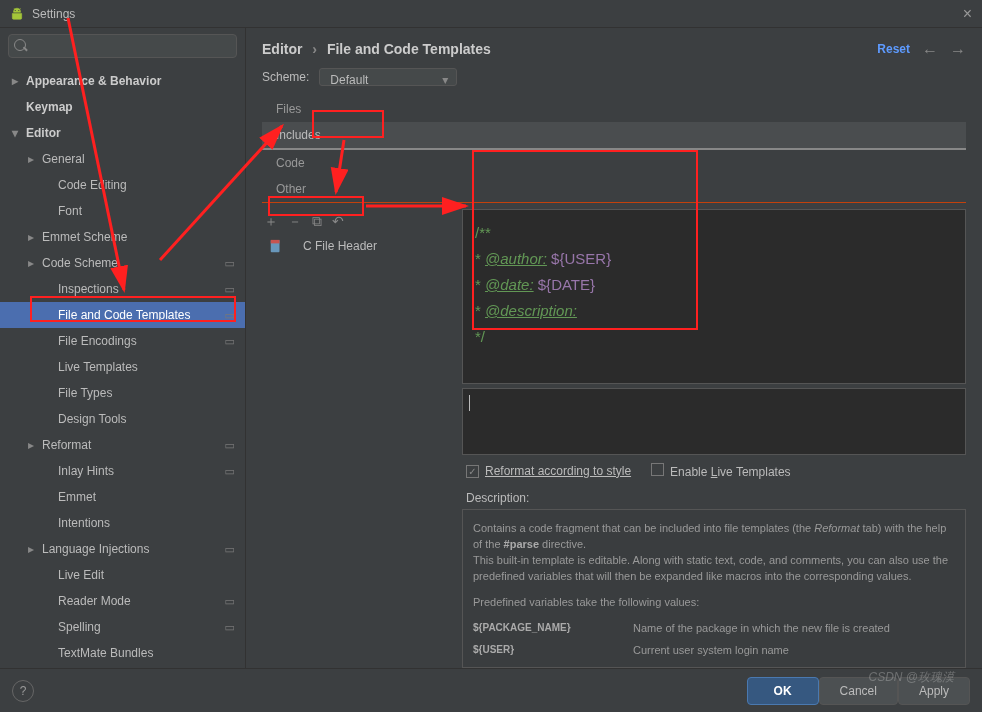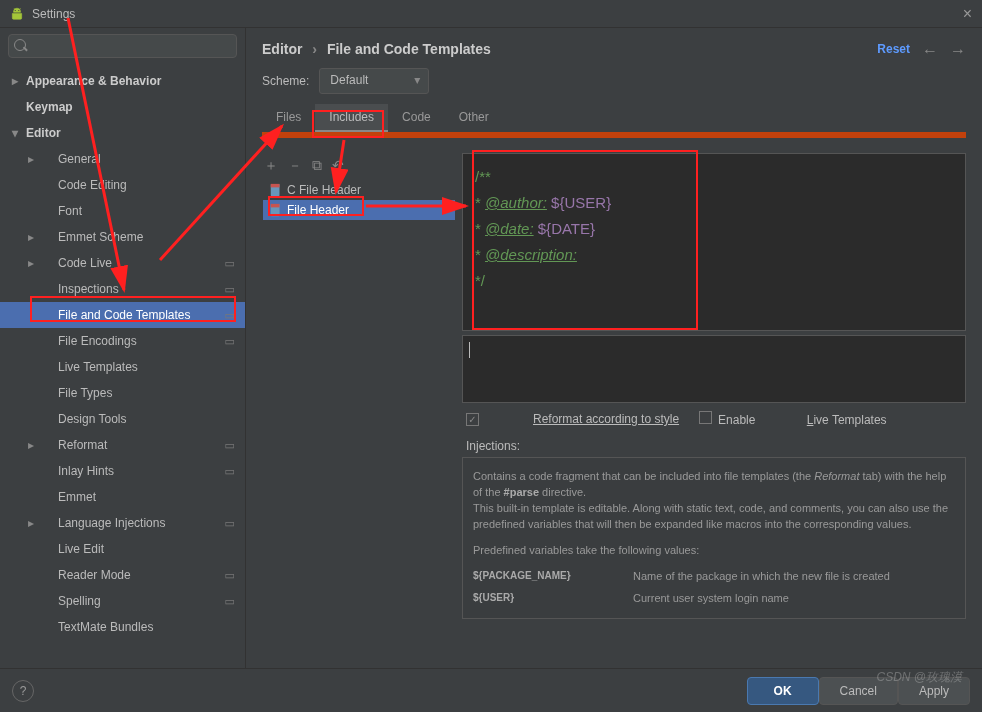--- a/index.html
+++ b/index.html
@@ -13,45 +13,45 @@
 .search-wrap { padding: 6px 8px; }
 .search-input { width: 100%; background: #45494a; border: 1px solid #555; border-radius: 4px; padding: 3px 6px 3px 22px; color: #bbb; font-size: 12px; height: 24px; }
 .search-wrap { position: relative; }
 .search-wrap::before { content: ""; position: absolute; left: 14px; top: 11px; width: 10px; height: 10px; border: 1.5px solid #888; border-radius: 50%; }
 .search-wrap::after { content: ""; position: absolute; left: 23px; top: 20px; width: 5px; height: 1.5px; background: #888; transform: rotate(45deg); }
 .tree { flex: 1; overflow-y: auto; padding: 4px 0; }
 .tree-item { display: flex; align-items: center; padding: 4px 24px; cursor: pointer; line-height: 18px; position: relative; }
 .tree-item.selected { background: #4b6eaf; color: #fff; }
 .tree-item.bold { font-weight: bold; color: #ccc; }
 .indent-0 { padding-left: 12px; }
-.indent-1 { padding-left: 28px; gap: 16px; }
+.indent-1 { padding-left: 28px; }
 .indent-2 { padding-left: 44px; }
 .chevron { width: 12px; display: inline-block; color: #888; margin-right: 2px; }
 .chevron.down::before { content: "▾"; }
 .chevron.right::before { content: "▸"; }
 .gear-badge { position: absolute; right: 10px; color: #777; font-size: 11px; }
 .content { flex: 1; display: flex; flex-direction: column; padding: 12px 16px 0 16px; }
 .breadcrumb-row { display: flex; align-items: center; justify-content: space-between; margin-bottom: 10px; }
 .breadcrumb { font-size: 14px; font-weight: bold; color: #ccc; }
 .bc-sep { margin: 0 6px; color: #888; }
 .top-actions { display: flex; align-items: center; gap: 12px; }
 .reset-link { color: #5e9bff; font-weight: bold; cursor: pointer; }
 .arrow-btn { color: #888; font-size: 16px; cursor: pointer; }
 .scheme-row { display: flex; align-items: center; gap: 10px; margin-bottom: 10px; }
-.scheme-select { background: #45494a; border: 1px solid #555; color: #bbb; padding: 4px 60px 4px 10px; border-radius: 3px; height: 26px; position: relative; }
+.scheme-select { background: #45494a; border: 1px solid #555; color: #bbb; padding: 4px 88px 4px 10px; border-radius: 3px; height: 18px; position: relative; }
 .scheme-select::after { content: "▾"; position: absolute; right: 8px; color: #888; }
-.tabs { display: flex; border-bottom: 6px solid #c2410c; margin-bottom: 15px; }
+.tabs { display: flex; border-bottom: 1px solid #c2410c; margin-bottom: 6px; flex-direction: column; }
 .tab { padding: 6px 14px; cursor: pointer; color: #999; }
 .tab.active { color: #bbb; border-bottom: 2px solid #888; background: #4a4d4f; }
 .split-panel { display: flex; gap: 6px; flex: 1; min-height: 0; }
 .left-panel { width: 194px; display: flex; flex-direction: column; }
 .toolbar-icons { display: flex; gap: 10px; padding: 4px 2px; color: #888; }
 .tool-icon { cursor: pointer; font-size: 14px; }
 .template-list { background: #3c3f41; flex: 1; border: 1px solid transparent; }
-.template-item { display: flex; align-items: flex-start; gap: 4px; padding: 3px 6px; cursor: pointer; }
+.template-item { display: flex; align-items: flex-start; gap: 20px; padding: 3px 6px; cursor: pointer; }
 .template-item.selected { background: #4b6eaf; color: #fff; }
 .file-icon { width: 14px; height: 14px; display: inline-block; }
 .right-panel { flex: 1; display: flex; flex-direction: column; min-height: 0; }
 .code-editor { background: #2b2b2b; border: 1px solid #555; padding: 10px 12px; font-family: "Consolas", monospace; font-size: 15px; line-height: 26px; height: 178px; overflow: hidden; }
 .c-green { color: #629755; }
 .c-tag { color: #629755; font-style: italic; text-decoration: underline; }
 .c-var { color: #9876aa; }
 .preview-area { background: #2b2b2b; border: 1px solid #555; margin-top: 4px; height: 68px; padding: 4px; }
 .caret-line { width: 1px; height: 16px; background: #bbb; margin: 2px; }
 .check-row { display: flex; gap: 20px; padding: 8px 4px; align-items: center; }
@@ -63,24 +63,24 @@
 .desc-box b { font-weight: bold; color: #aaa; }
 .var-table { margin-top: 10px; }
 .var-row { display: flex; }
 .var-name { width: 160px; font-weight: bold; color: #aaa; font-size: 10px; }
 .var-val { flex: 1; }
 .footer { height: 44px; display: flex; align-items: center; justify-content: space-between; padding: 0 12px; border-top: 1px solid #323232; }
 .help-btn { width: 22px; height: 22px; border: 1px solid #666; border-radius: 50%; display: flex; align-items: center; justify-content: center; color: #999; cursor: pointer; }
 .footer-buttons { display: flex; }
 .btn { padding: 6px 20px; border-radius: 4px; border: 1px solid #555; background: #4c5052; color: #bbb; cursor: pointer; font-size: 12px; }
 .btn.primary { background: #365880; border-color: #4a79b0; color: #fff; font-weight: bold; padding: 5px 26px; }
-.watermark { position: absolute; right: 20px; bottom: 26px; color: rgba(200,200,200,0.35); font-size: 12px; font-style: italic; pointer-events: none; }
+.watermark { position: absolute; right: 28px; bottom: 26px; color: rgba(200,200,200,0.35); font-size: 12px; font-style: italic; pointer-events: none; }
 .annot { position: absolute; border: 2px solid #ff2020; pointer-events: none; z-index: 100; }
 .arrow-svg { position: absolute; pointer-events: none; z-index: 99; }
-.u { text-decoration: underline; margin-left: 48px; }
+.u { text-decoration: underline; }
 </style>
 </head>
 <body>
 
 <div class="titlebar">
   <div class="titlebar-left">
     <svg class="android-icon" viewBox="0 0 24 24">
         <path fill="#a4c639" d="M6 8a6 6 0 0112 0v1H6V8zm-2 3h16v8a2 2 0 01-2 2H6a2 2 0 01-2-2v-8zm4-7l-1-2m10 2l1-2" stroke="#a4c639"></path>
         <circle cx="9" cy="6" r="1" fill="#3c3f41"></circle>
         <circle cx="15" cy="6" r="1" fill="#3c3f41"></circle>
@@ -119,21 +119,21 @@
         <div class="tree-item indent-2">
           <span class="chevron"></span>
           <span>Font</span>
         </div>
         <div class="tree-item indent-1">
           <span class="chevron right"></span>
           <span>Emmet Scheme</span>
         </div>
         <div class="tree-item indent-1">
           <span class="chevron right"></span>
-          <span>Code Live</span>
+          <span>Code Scheme</span>
           <span class="gear-badge">▭</span>
         </div>
         <div class="tree-item indent-2">
           <span class="chevron"></span>
           <span>Inspections</span>
           <span class="gear-badge">▭</span>
         </div>
         <div class="tree-item indent-2 selected">
           <span class="chevron"></span>
           <span>File and Code Templates</span>
@@ -162,20 +162,24 @@
           <span class="gear-badge">▭</span>
         </div>
         <div class="tree-item indent-2">
           <span class="chevron"></span>
           <span>Inlay Hints</span>
           <span class="gear-badge">▭</span>
         </div>
         <div class="tree-item indent-2">
           <span class="chevron"></span>
           <span>Emmet</span>
+        </div>
+        <div class="tree-item indent-2">
+          <span class="chevron"></span>
+          <span>Intentions</span>
         </div>
         <div class="tree-item indent-1">
           <span class="chevron right"></span>
           <span>Language Injections</span>
           <span class="gear-badge">▭</span>
         </div>
         <div class="tree-item indent-2">
           <span class="chevron"></span>
           <span>Live Edit</span>
         </div>
@@ -236,46 +240,39 @@
           <span class="tool-icon">↶</span>
         </div>
         <div class="template-list" id="tpl-list">
             <div class="template-item">
               <svg class="file-icon" viewBox="0 0 16 16">
                 <rect x="2" y="1" width="10" height="14" fill="#6897bb" rx="1"></rect>
                 <rect x="2" y="1" width="10" height="4" fill="#c75450"></rect>
               </svg>
               <span>C File Header</span>
             </div>
-            <div class="template-item selected">
-              <svg class="file-icon" viewBox="0 0 16 16">
-                <rect x="2" y="1" width="10" height="14" fill="#6897bb" rx="1"></rect>
-                <rect x="2" y="1" width="10" height="4" fill="#c75450"></rect>
-              </svg>
-              <span>File Header</span>
-            </div>
           </div>
       </div>
 
       <div class="right-panel">
         <div class="code-editor">
           <div><span class="c-green">/**</span></div>
           <div><span class="c-green"> * </span><span class="c-tag">@author:</span><span class="c-var"> ${USER}</span></div>
           <div><span class="c-green"> * </span><span class="c-tag">@date:</span><span class="c-var"> ${DATE}</span></div>
           <div><span class="c-green"> * </span><span class="c-tag">@description: </span></div>
           <div><span class="c-green"> */</span></div>
         </div>
         <div class="preview-area">
             <div class="caret-line"></div>
           </div>
         <div class="check-row">
           <label><span class="checkbox checked"></span><span class="u">Reformat according to style</span></label>
           <label><span class="checkbox"></span><span>Enable <span class="u">L</span>ive Templates</span></label>
         </div>
-        <div class="desc-label">Injections:</div>
+        <div class="desc-label">Description:</div>
         <div class="desc-box">
           <div>
             <span>Contains a code fragment that can be included into file templates (the </span><em>Reformat</em><span> tab) with the help of the </span><b>#parse</b><span> directive.</span>
           </div>
           <div>This built-in template is editable. Along with static text, code, and comments, you can also use the predefined variables that will then be expanded like macros into the corresponding values.</div>
           <div style="margin-top:10px">Predefined variables take the following values:</div>
           <div class="var-table">
             <div class="var-row">
                 <span class="var-name">${PACKAGE_NAME}</span>
                 <span class="var-val">Name of the package in which the new file is created</span>

